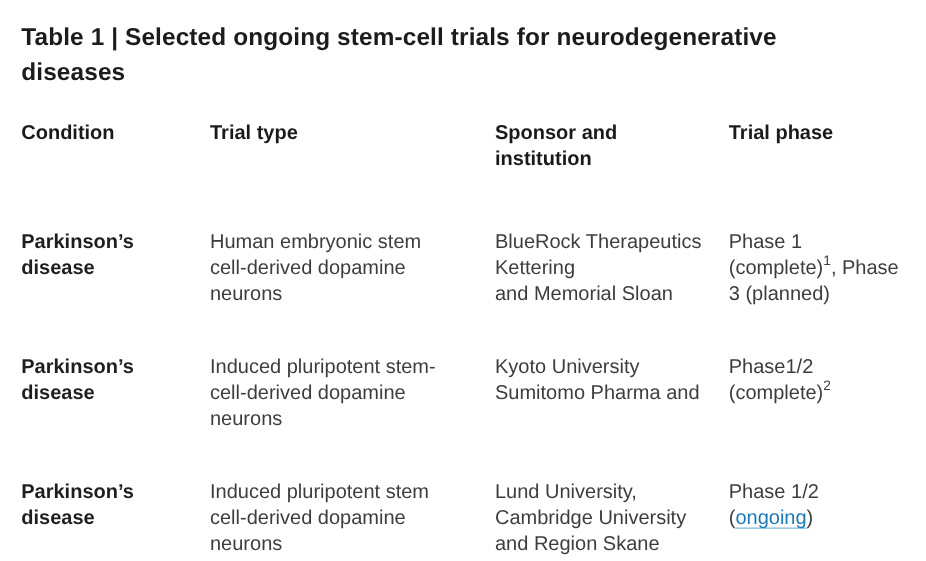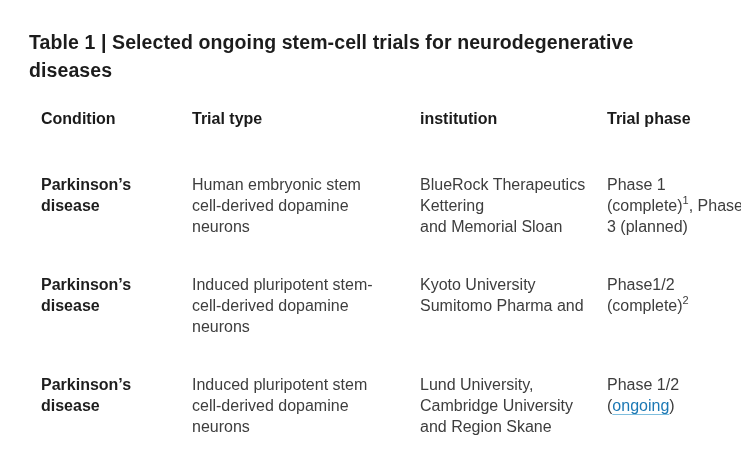--- a/index.html
+++ b/index.html
@@ -8,21 +8,21 @@
     width: 741px;
     height: 449px;
     background: #ffffff;
     box-sizing: border-box;
     padding: 16px 10px 0 17px;
     overflow: hidden;
     font-family: "Liberation Sans", "DejaVu Sans", sans-serif;
     color: #3d3d3d;
   }
   .title {
-    margin: 12px;
+    margin: 0;
     font-size: 19.5px;
     line-height: 28px;
     font-weight: 700;
     color: #1c1c1c;
     letter-spacing: 0.1px;
   }
   .title .tline { display: block; white-space: nowrap; }
   .grid {
     display: grid;
     grid-template-columns: 151px 228px 187px 1fr;
@@ -33,21 +33,21 @@
     color: #1a1a1a;
     font-size: 16px;
     line-height: 21px;
   }
   .row { font-size: 16px; line-height: 21px; }
   .row-1 { margin-top: 45px; }
   .row-2 { margin-top: 37px; }
   .row-3 { margin-top: 37px; }
   .cell { padding-right: 8px; }
   .cond { font-weight: 700; color: #1e1e1e; }
-  .line { white-space: nowrap; margin-left: 24px; }
+  .line { white-space: nowrap; }
   sup.ref {
     font-size: 11px;
     line-height: 0;
     position: relative;
     top: -0.5px;
   }
   a.link {
     color: #1b78b4;
     text-decoration: underline;
     text-decoration-color: #7fbede;
@@ -67,20 +67,21 @@
   </h2>
 
   <div class="grid hdr">
     <div class="cell">
       <div class="line">Condition</div>
     </div>
     <div class="cell">
       <div class="line">Trial type</div>
     </div>
     <div class="cell">
+      <div class="line">Sponsor and</div>
       <div class="line">institution</div>
     </div>
     <div class="cell">
       <div class="line">Trial phase</div>
     </div>
   </div>
 
   <div class="grid row row-1">
     <div class="cell cond">
       <div class="line">Parkinson’s</div>

